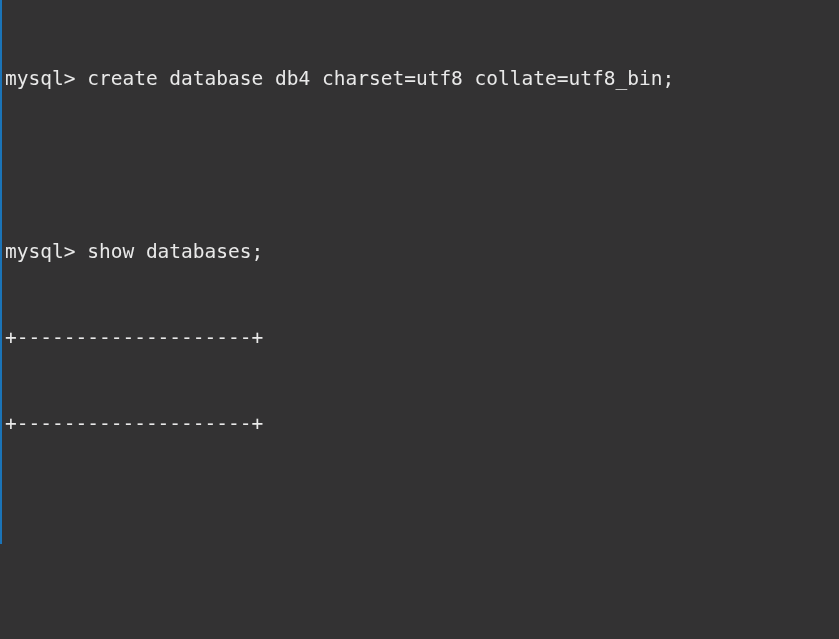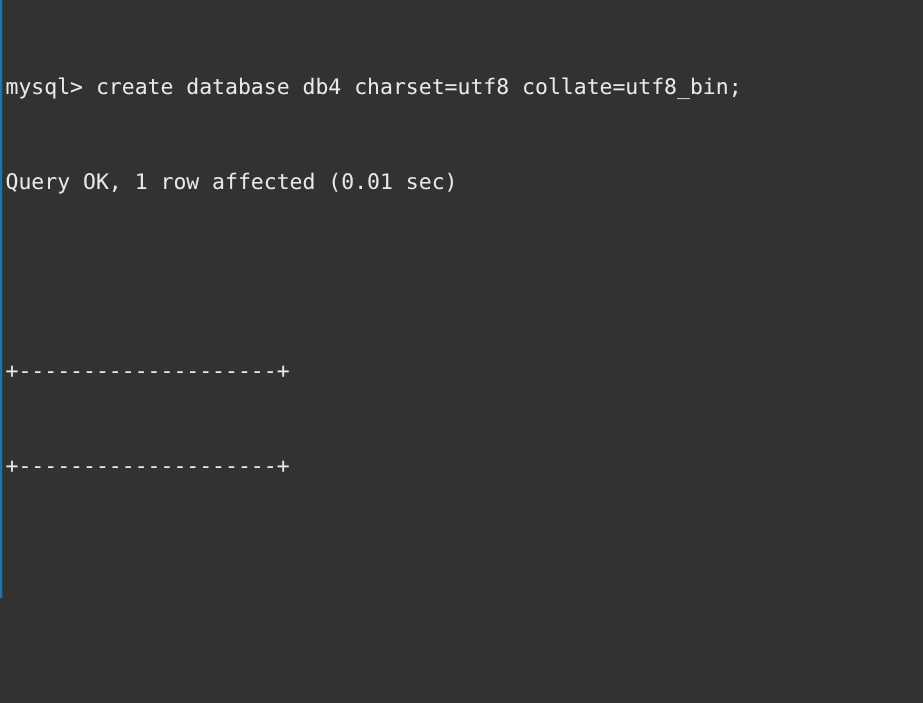--- a/index.html
+++ b/index.html
@@ -48,22 +48,22 @@
 </style>
 </head>
 <body>
 
 <div id="terminal" style="background: rgb(51, 50, 51);">
 
   <div id="accent-bar" style="background: rgb(27, 116, 184);"></div>
 
   <div id="screen" style="color: rgb(233, 233, 233);">
     <div class="line">mysql&gt; create database db4 charset=utf8 collate=utf8_bin;</div>
-    <div class="line">Query OK, 1 row affected (0.01 sec)</div>
     <div class="line blank"></div>
+    <div class="line">mysql&gt; show databases;</div>
     <div class="line">+--------------------+</div>
     <div class="line">+--------------------+</div>
     
     
     
     
     
     
     
     

